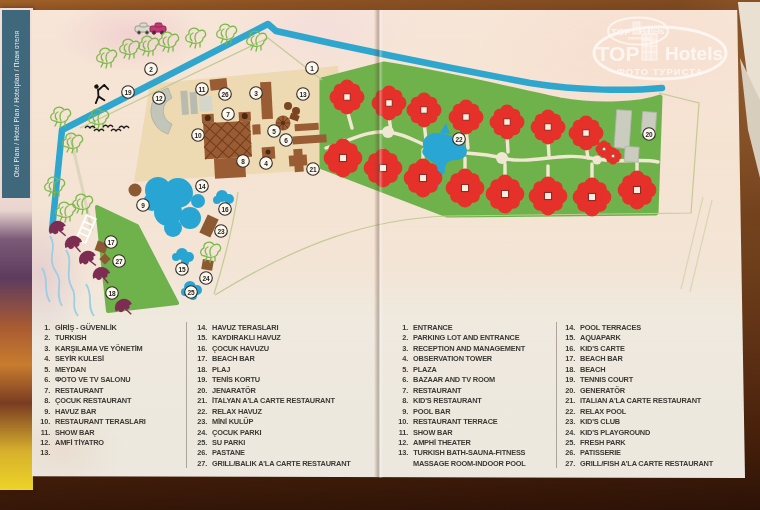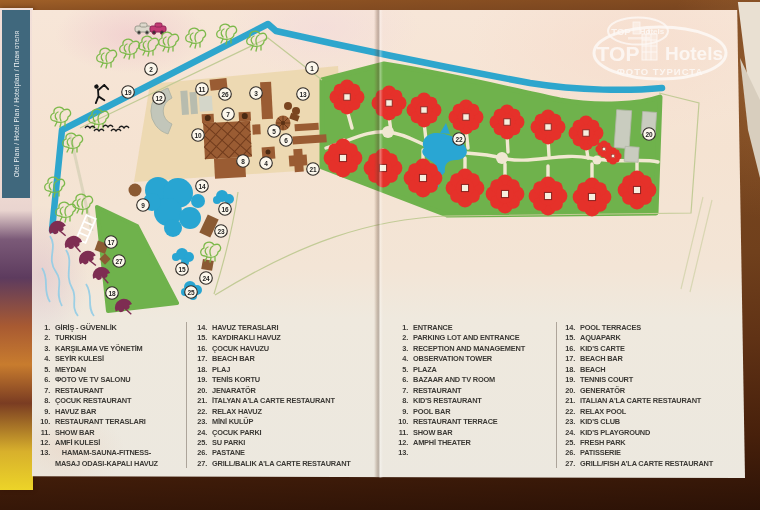--- a/index.html
+++ b/index.html
@@ -106,26 +106,24 @@
       <div class="lrow">
         <span class="ln">10.</span>
         <span class="lt">RESTAURANT TERASLARI</span>
       </div>
       <div class="lrow">
         <span class="ln">11.</span>
         <span class="lt">SHOW BAR</span>
       </div>
       <div class="lrow">
         <span class="ln">12.</span>
-        <span class="lt">AMFİ KULESİ</span>
+        <span class="lt">AMFİ TİYATRO</span>
       </div>
       <div class="lrow">
         <span class="ln">13.</span>
-        <span class="lt">HAMAM-SAUNA-FITNESS-
-MASAJ ODASI-KAPALI HAVUZ</span>
       </div>
     </div>
   <div class="legend-col" style="left:190px;top:323px;width:180px;">
       <div class="lrow">
         <span class="ln">14.</span>
         <span class="lt">HAVUZ TERASLARI</span>
       </div>
       <div class="lrow">
         <span class="ln">15.</span>
         <span class="lt">KAYDIRAKLI HAVUZ</span>
@@ -223,20 +221,22 @@
       <div class="lrow">
         <span class="ln">11.</span>
         <span class="lt">SHOW BAR</span>
       </div>
       <div class="lrow">
         <span class="ln">12.</span>
         <span class="lt">AMPHİ THEATER</span>
       </div>
       <div class="lrow">
         <span class="ln">13.</span>
+        <span class="lt">TURKISH BATH-SAUNA-FITNESS
+MASSAGE ROOM-INDOOR POOL</span>
       </div>
     </div>
   <div class="legend-col" style="left:558px;top:323px;width:182px;">
       <div class="lrow">
         <span class="ln">14.</span>
         <span class="lt">POOL TERRACES</span>
       </div>
       <div class="lrow">
         <span class="ln">15.</span>
         <span class="lt">AQUAPARK</span>

